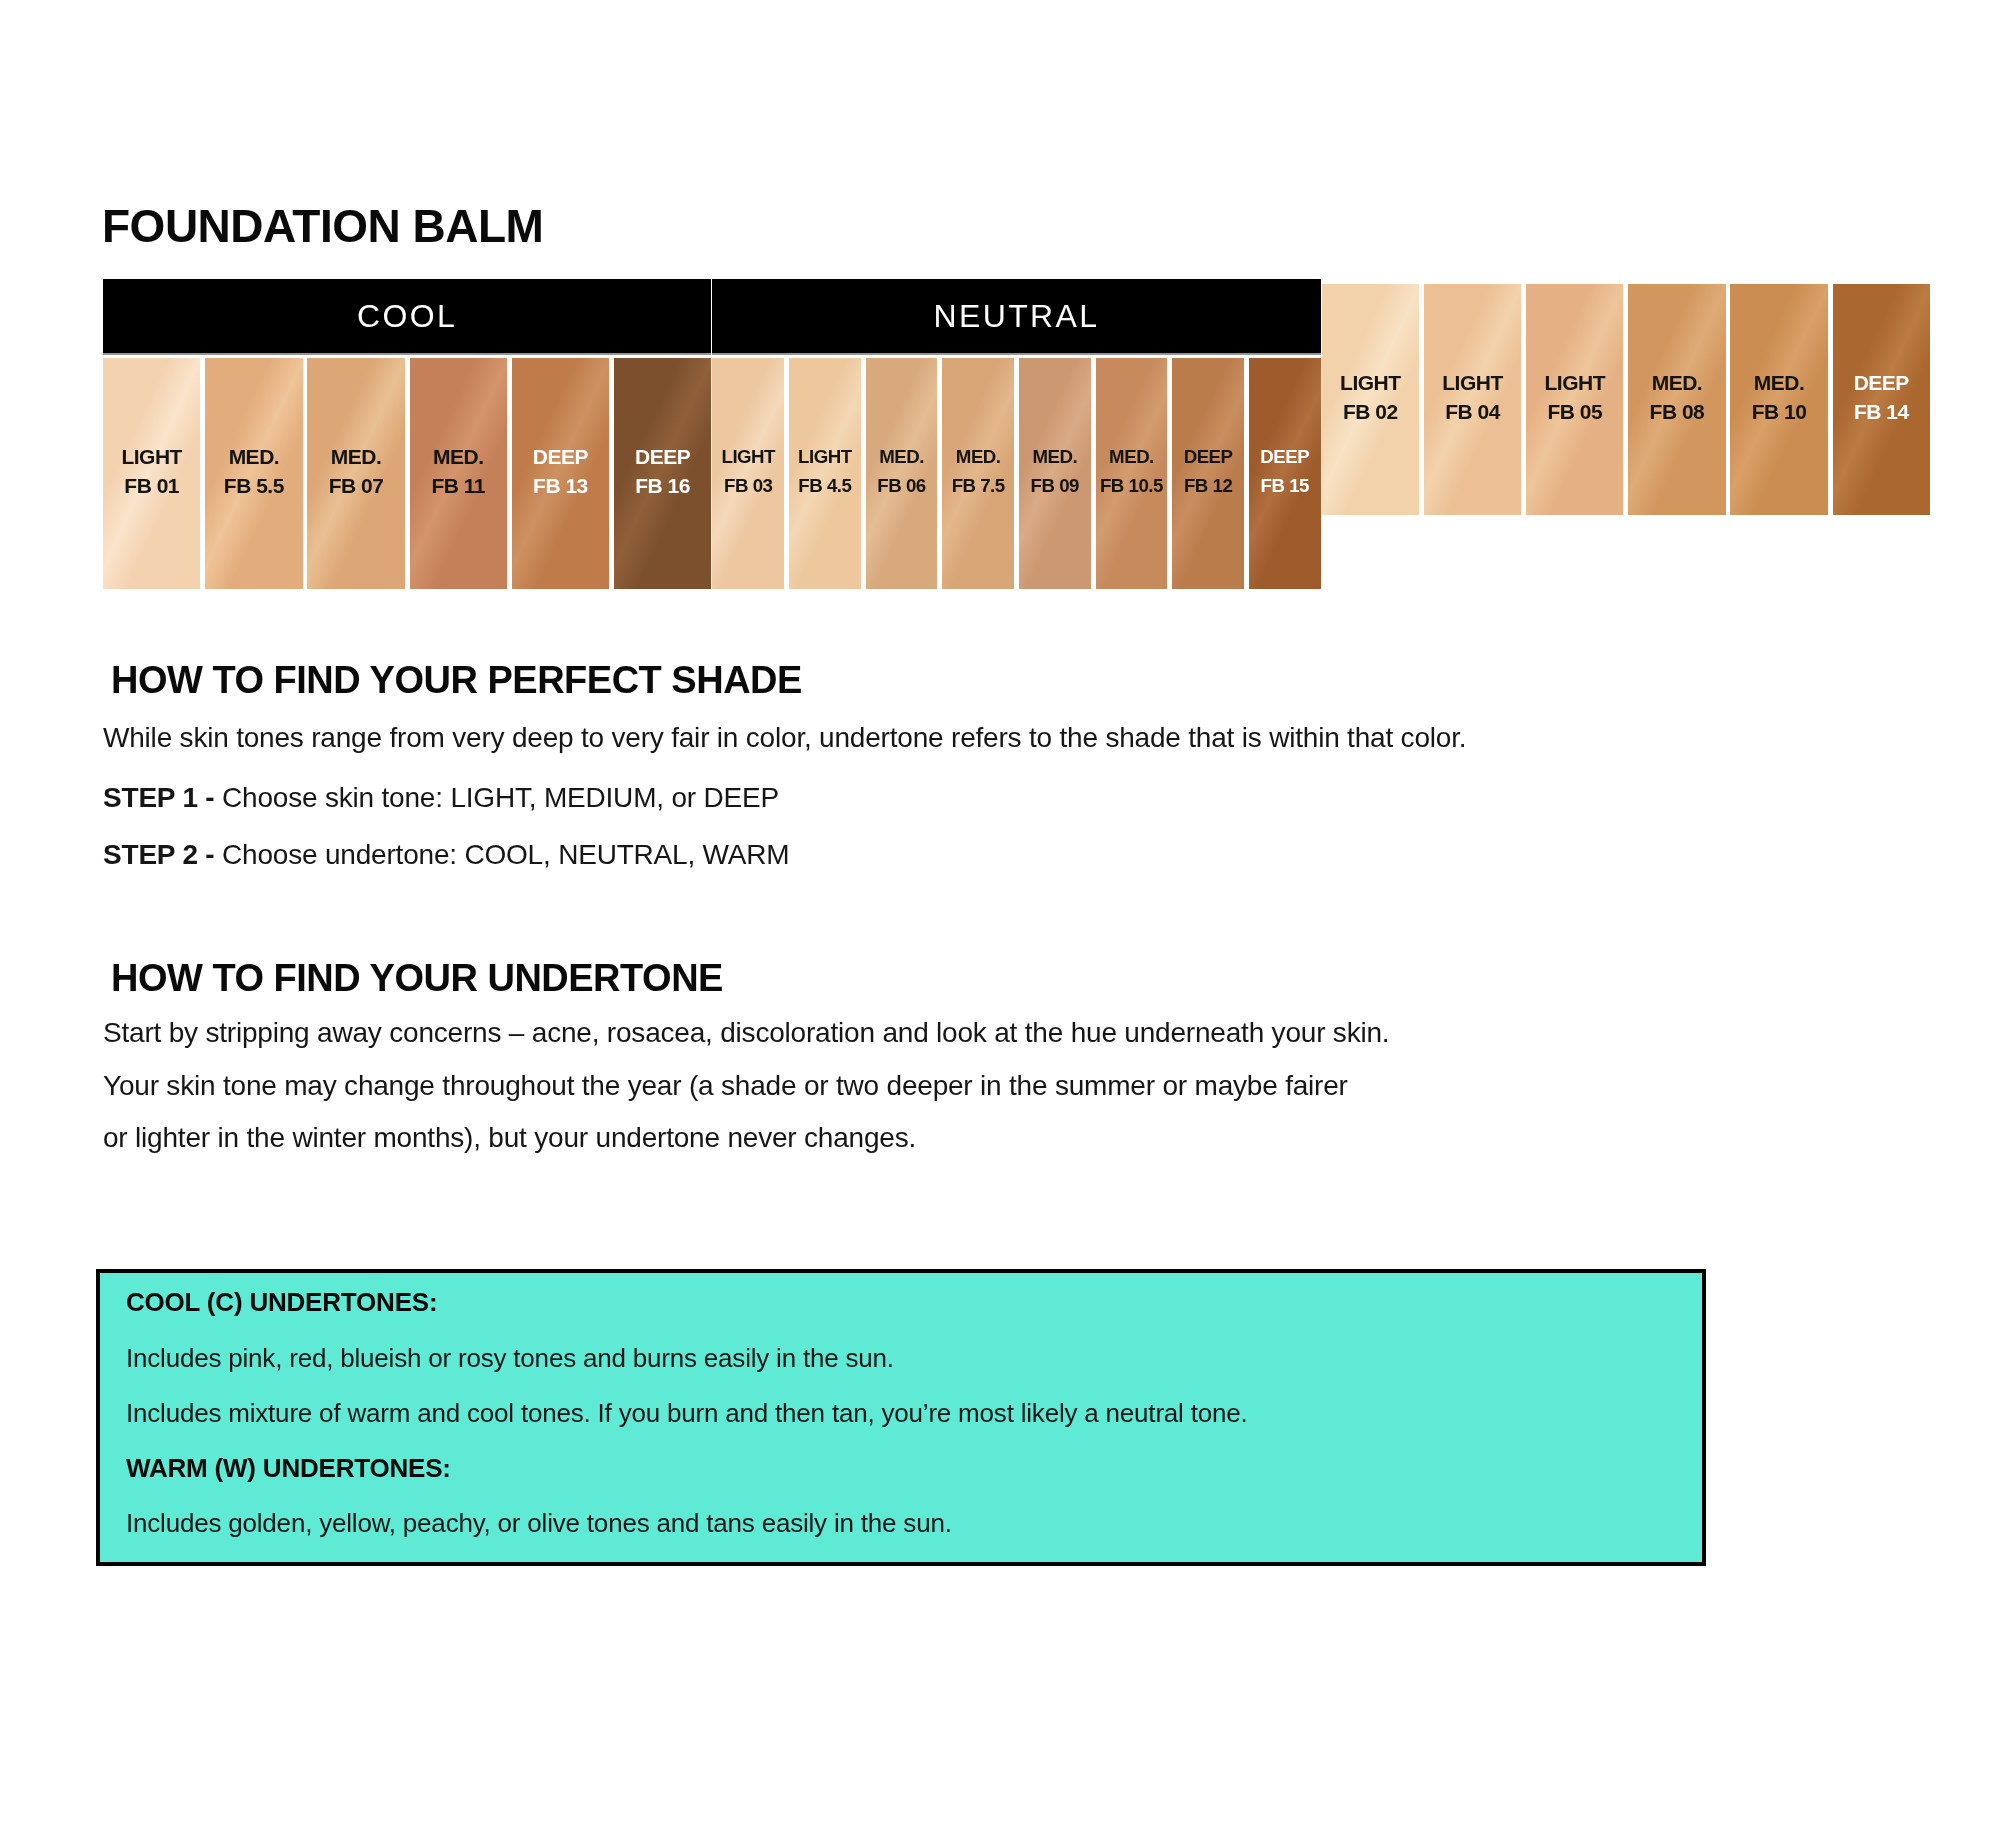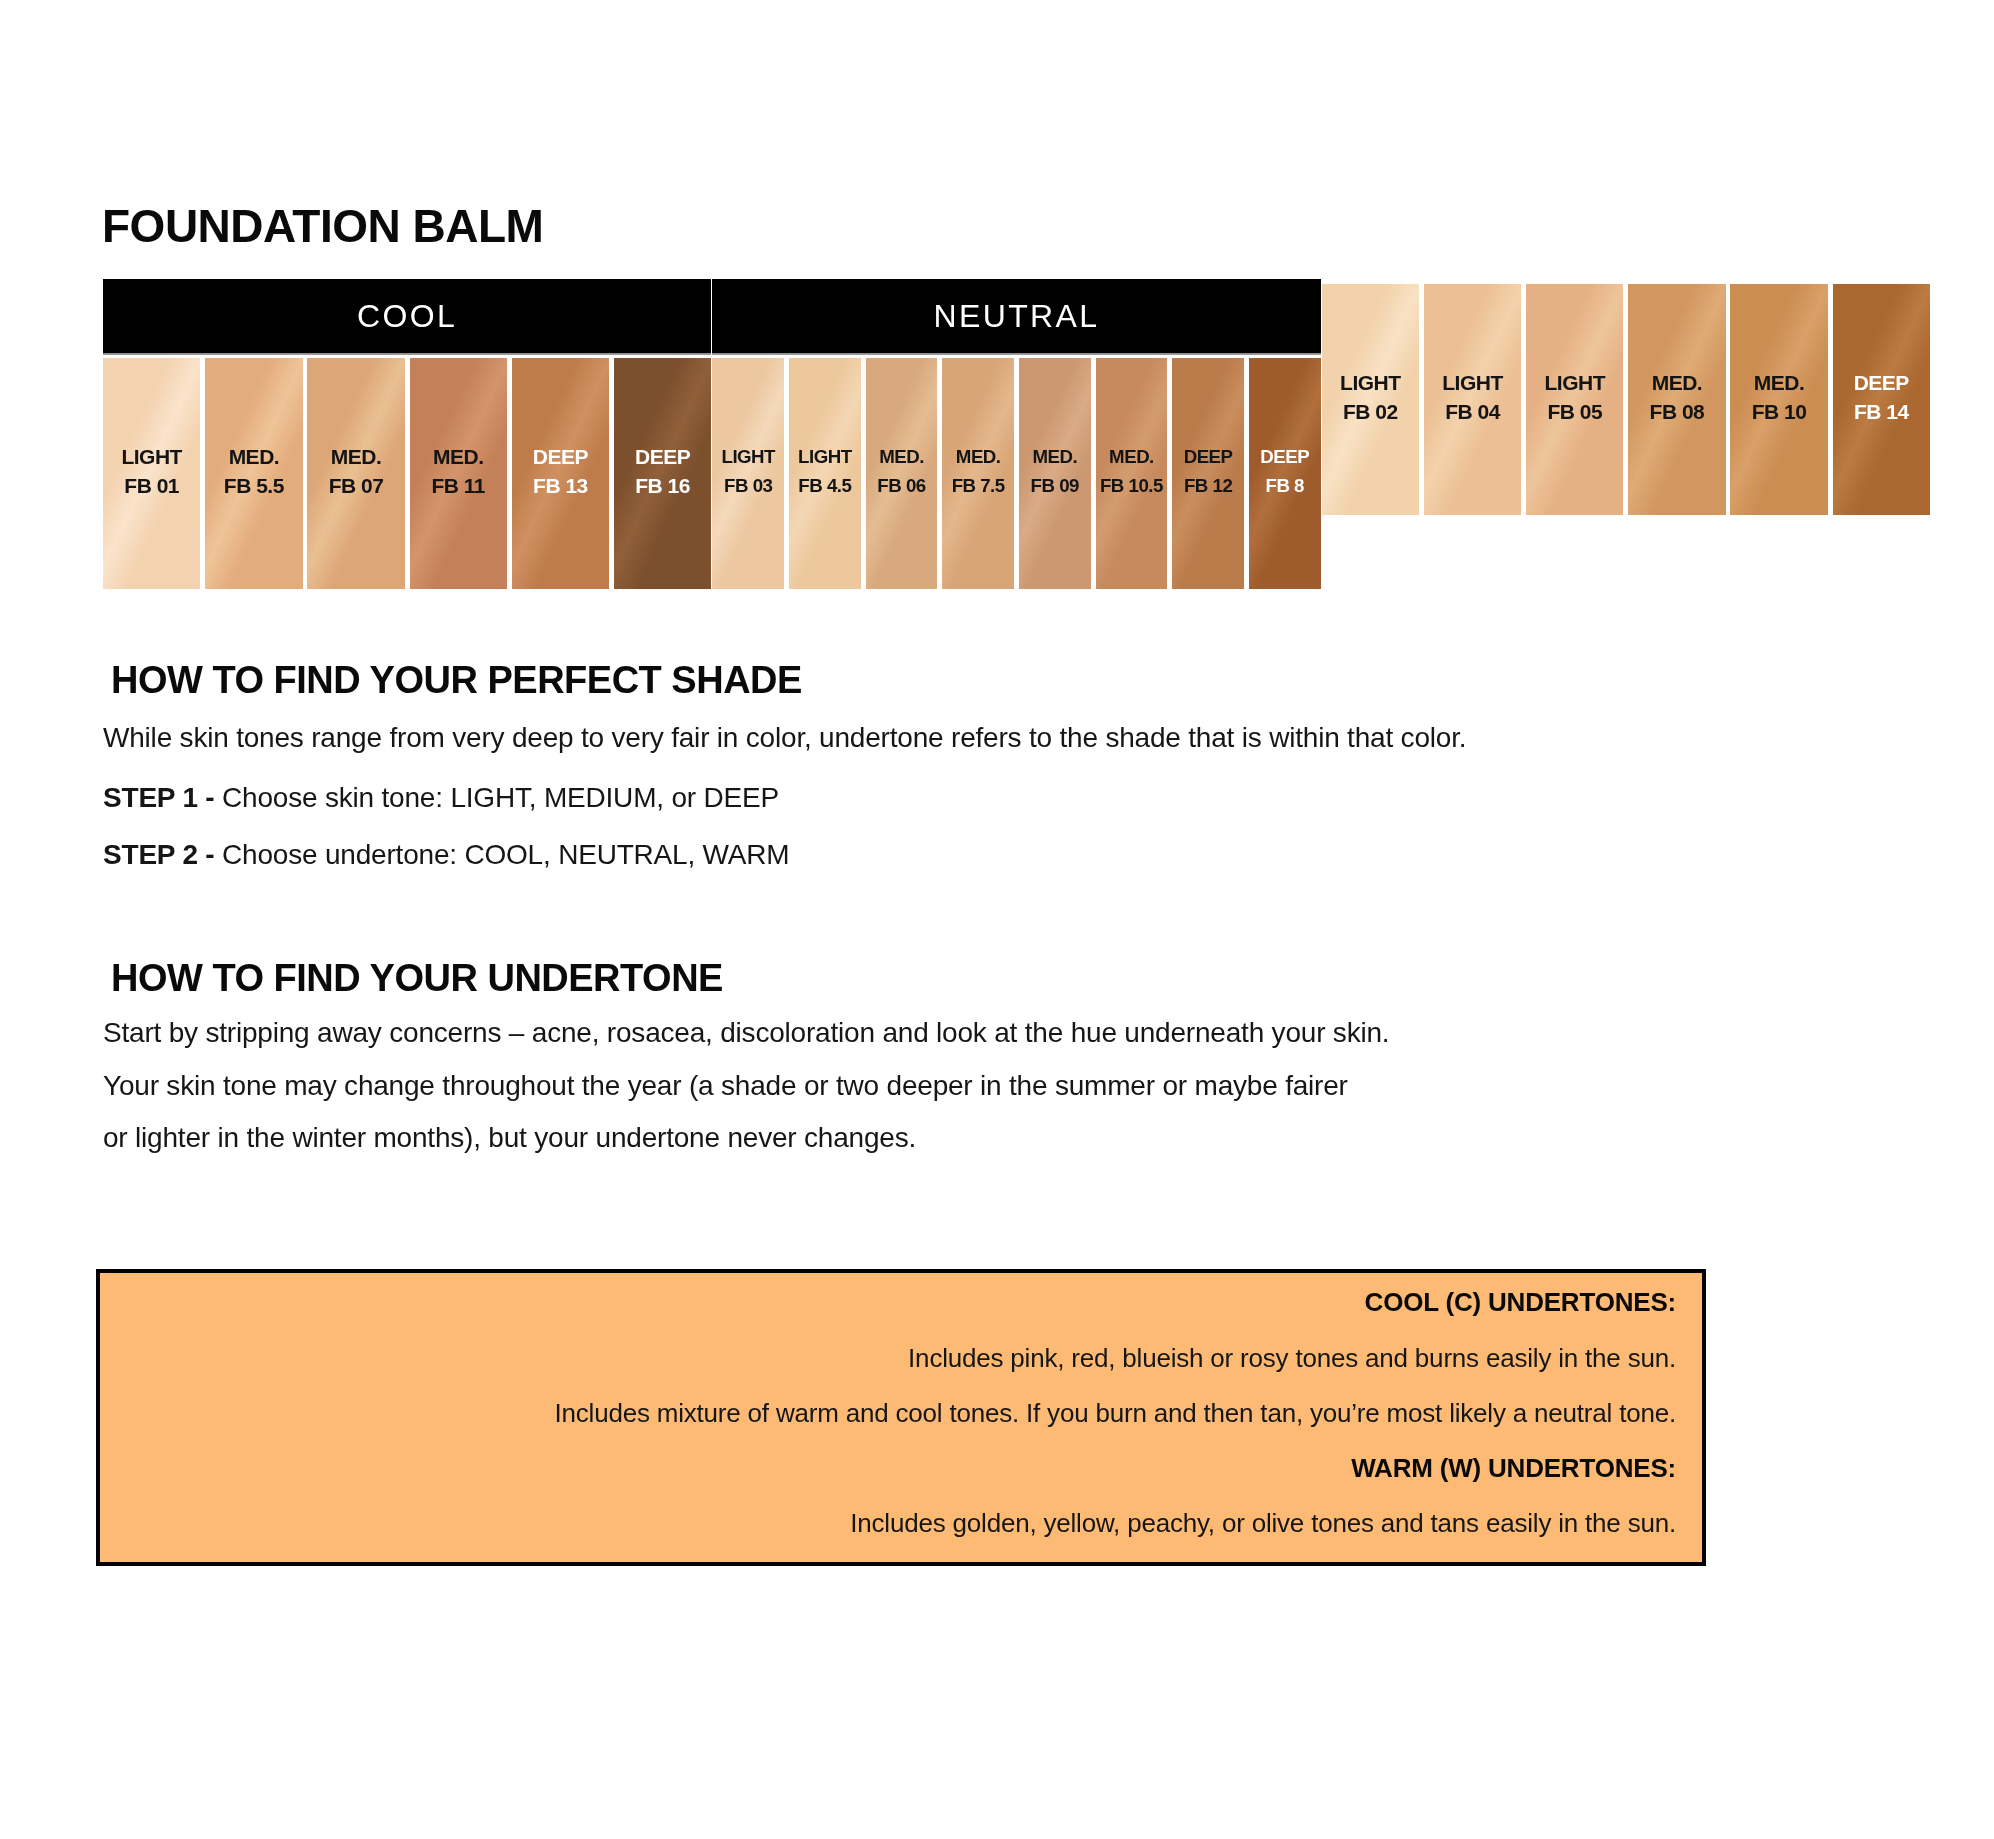--- a/index.html
+++ b/index.html
@@ -62,21 +62,21 @@
   .step2{top:837px;}
   .ul0{top:1015px;}
   .ul1{top:1068px;}
   .ul2{top:1120px;}
   .body b{font-weight:700;}
 
   
   .box{
     position:absolute;left:96px;top:1269px;width:1610px;
     box-sizing:border-box;border:4.8px solid #000000;
-    padding:14.4px 26px 23px 26px;background:#fdba74;text-align:right;
+    padding:14.4px 26px 23px 26px;background:#5eead4;
   }
   .box p{margin:0 0 24px 0;white-space:nowrap;letter-spacing:-0.2px;}
   .box .box-h{font-size:26px;font-weight:700;line-height:1.2;color:#0a0a0a;}
   .box .box-b{font-size:26px;font-weight:400;line-height:1.2;color:#161616;}
   .box p:last-child{margin-bottom:0;}
 </style>
 </head>
 <body>
 
 <div class="page">
@@ -166,21 +166,21 @@
           </div>
           <div class="swatch" style="background: linear-gradient(115deg, rgb(187, 124, 76) 0%, rgb(187, 124, 76) 32%, rgb(201, 142, 95) 48%, rgb(187, 124, 76) 64%, rgb(187, 124, 76) 100%);">
             <div class="slabel">
               <div>DEEP</div>
               <div>FB 12</div>
             </div>
           </div>
           <div class="swatch light" style="background: linear-gradient(115deg, rgb(158, 92, 45) 0%, rgb(158, 92, 45) 32%, rgb(176, 111, 61) 48%, rgb(158, 92, 45) 64%, rgb(158, 92, 45) 100%);">
             <div class="slabel">
               <div>DEEP</div>
-              <div>FB 8</div>
+              <div>FB 15</div>
             </div>
           </div>
         </div>
       </div>
       <div class="group warm">
         <div class="row">
           <div class="swatch" style="background: linear-gradient(115deg, rgb(242, 210, 171) 0%, rgb(242, 210, 171) 32%, rgb(248, 226, 196) 48%, rgb(242, 210, 171) 64%, rgb(242, 210, 171) 100%);">
             <div class="slabel">
               <div>LIGHT</div>
               <div>FB 02</div>

